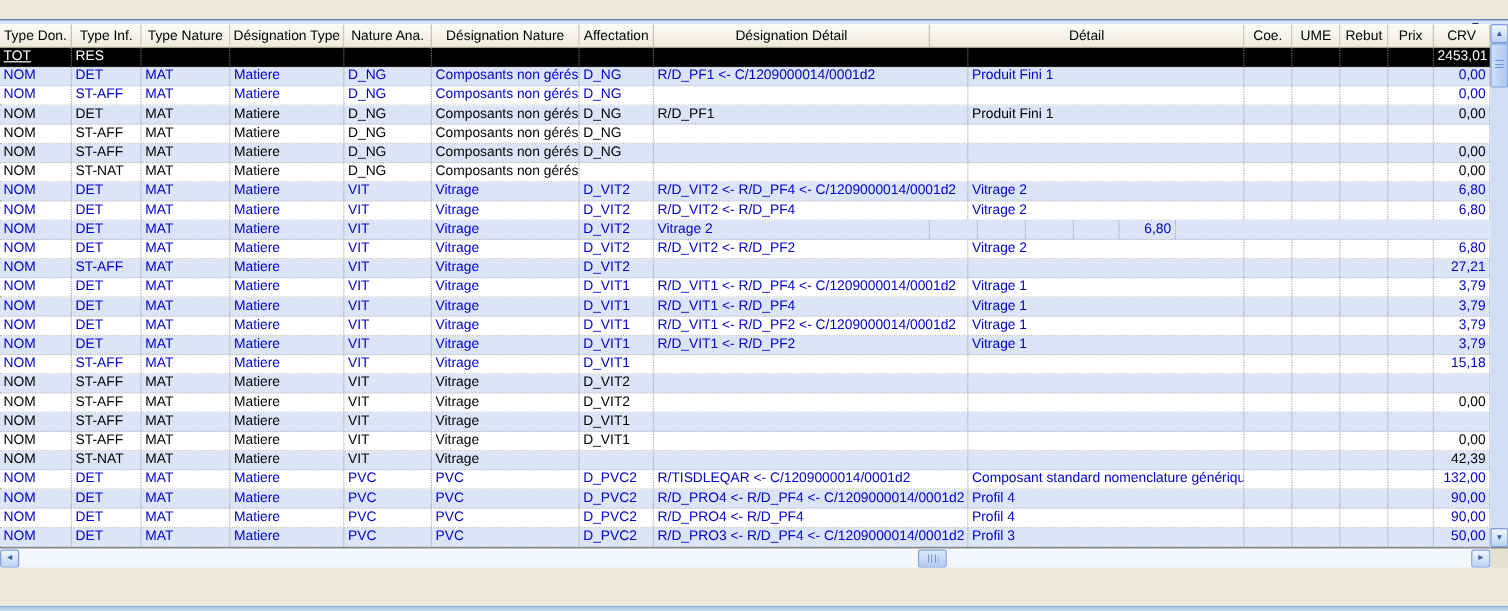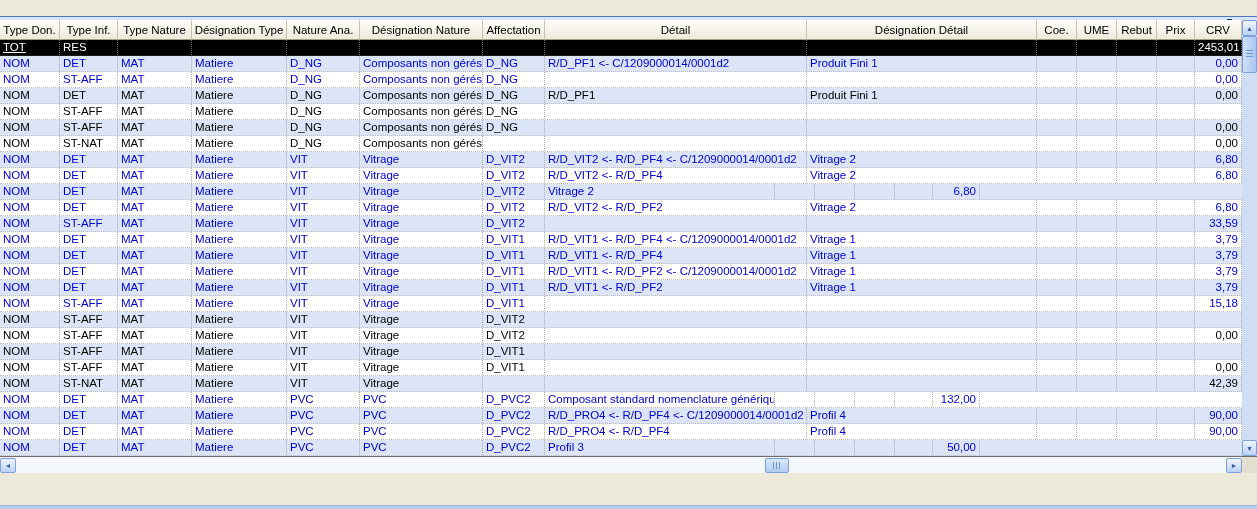--- a/index.html
+++ b/index.html
@@ -132,22 +132,22 @@
   </div>
 
   <div class="grid-header" id="grid-header">
       <div class="hcell" style="width: 60px;">Type Don.</div>
       <div class="hcell" style="width: 58px;">Type Inf.</div>
       <div class="hcell" style="width: 74px;">Type Nature</div>
       <div class="hcell" style="width: 95px;">Désignation Type</div>
       <div class="hcell" style="width: 73px;">Nature Ana.</div>
       <div class="hcell" style="width: 123px;">Désignation Nature</div>
       <div class="hcell" style="width: 62px;">Affectation</div>
+      <div class="hcell" style="width: 230px;">Désignation Détail</div>
       <div class="hcell" style="width: 262px;">Détail</div>
-      <div class="hcell" style="width: 230px;">Désignation Détail</div>
       <div class="hcell" style="width: 40px;">Coe.</div>
       <div class="hcell" style="width: 40px;">UME</div>
       <div class="hcell" style="width: 40px;">Rebut</div>
       <div class="hcell" style="width: 38px;">Prix</div>
       <div class="hcell" style="width: 47px;">CRV</div>
     </div>
   <div class="grid-body" id="grid-body">
       <div class="grow total">
         <div class="cell" style="width: 60px; text-decoration: underline;">TOT</div>
         <div class="cell" style="width: 58px;">RES</div>
@@ -330,21 +330,21 @@
         <div class="cell" style="width: 95px;">Matiere</div>
         <div class="cell" style="width: 73px;">VIT</div>
         <div class="cell" style="width: 123px;">Vitrage</div>
         <div class="cell" style="width: 62px;">D_VIT2</div>
         <div class="cell" style="width: 262px;"></div>
         <div class="cell" style="width: 230px;"></div>
         <div class="cell" style="width: 40px;"></div>
         <div class="cell" style="width: 40px;"></div>
         <div class="cell" style="width: 40px;"></div>
         <div class="cell" style="width: 38px;"></div>
-        <div class="cell num" style="width: 47px;">33,59</div>
+        <div class="cell num" style="width: 47px;">27,21</div>
       </div>
       <div class="grow blue">
         <div class="cell" style="width: 60px;">NOM</div>
         <div class="cell" style="width: 58px;">DET</div>
         <div class="cell" style="width: 74px;">MAT</div>
         <div class="cell" style="width: 95px;">Matiere</div>
         <div class="cell" style="width: 73px;">VIT</div>
         <div class="cell" style="width: 123px;">Vitrage</div>
         <div class="cell" style="width: 62px;">D_VIT1</div>
         <div class="cell" style="width: 262px;">R/D_VIT1 &lt;- R/D_PF4 &lt;- C/1209000014/0001d2</div>
@@ -500,20 +500,21 @@
         <div class="cell num" style="width: 47px;">42,39</div>
       </div>
       <div class="grow blue">
         <div class="cell" style="width: 60px;">NOM</div>
         <div class="cell" style="width: 58px;">DET</div>
         <div class="cell" style="width: 74px;">MAT</div>
         <div class="cell" style="width: 95px;">Matiere</div>
         <div class="cell" style="width: 73px;">PVC</div>
         <div class="cell" style="width: 123px;">PVC</div>
         <div class="cell" style="width: 62px;">D_PVC2</div>
+        <div class="cell" style="width: 262px;">R/TISDLEQAR &lt;- C/1209000014/0001d2</div>
         <div class="cell" style="width: 230px;">Composant standard nomenclature générique</div>
         <div class="cell" style="width: 40px;"></div>
         <div class="cell" style="width: 40px;"></div>
         <div class="cell" style="width: 40px;"></div>
         <div class="cell" style="width: 38px;"></div>
         <div class="cell num" style="width: 47px;">132,00</div>
       </div>
       <div class="grow alt blue">
         <div class="cell" style="width: 60px;">NOM</div>
         <div class="cell" style="width: 58px;">DET</div>
@@ -547,20 +548,21 @@
         <div class="cell num" style="width: 47px;">90,00</div>
       </div>
       <div class="grow alt blue">
         <div class="cell" style="width: 60px;">NOM</div>
         <div class="cell" style="width: 58px;">DET</div>
         <div class="cell" style="width: 74px;">MAT</div>
         <div class="cell" style="width: 95px;">Matiere</div>
         <div class="cell" style="width: 73px;">PVC</div>
         <div class="cell" style="width: 123px;">PVC</div>
         <div class="cell" style="width: 62px;">D_PVC2</div>
+        <div class="cell" style="width: 262px;">R/D_PRO3 &lt;- R/D_PF4 &lt;- C/1209000014/0001d2</div>
         <div class="cell" style="width: 230px;">Profil 3</div>
         <div class="cell" style="width: 40px;"></div>
         <div class="cell" style="width: 40px;"></div>
         <div class="cell" style="width: 40px;"></div>
         <div class="cell" style="width: 38px;"></div>
         <div class="cell num" style="width: 47px;">50,00</div>
       </div>
     </div>
 
   <div class="vscroll">

